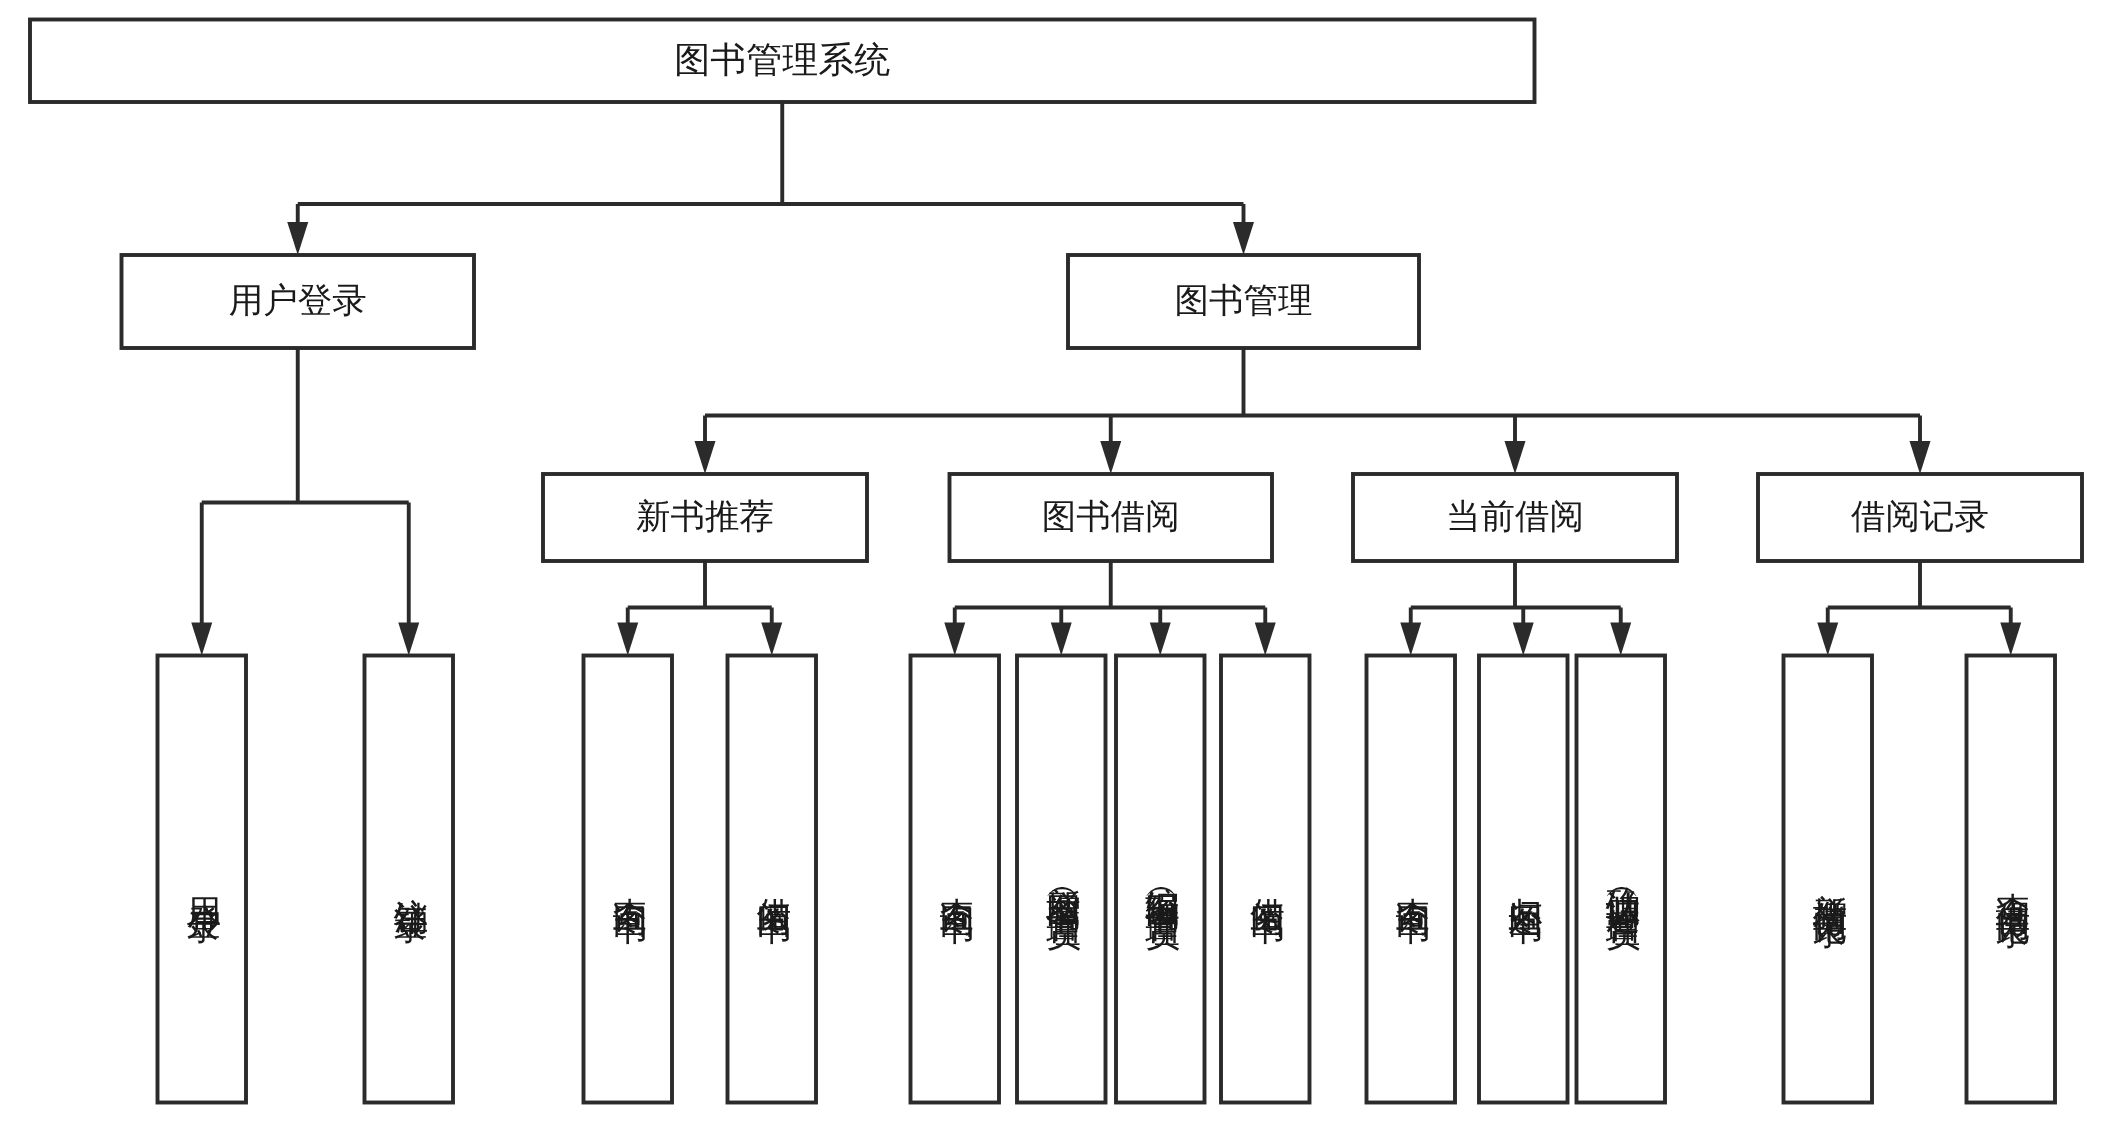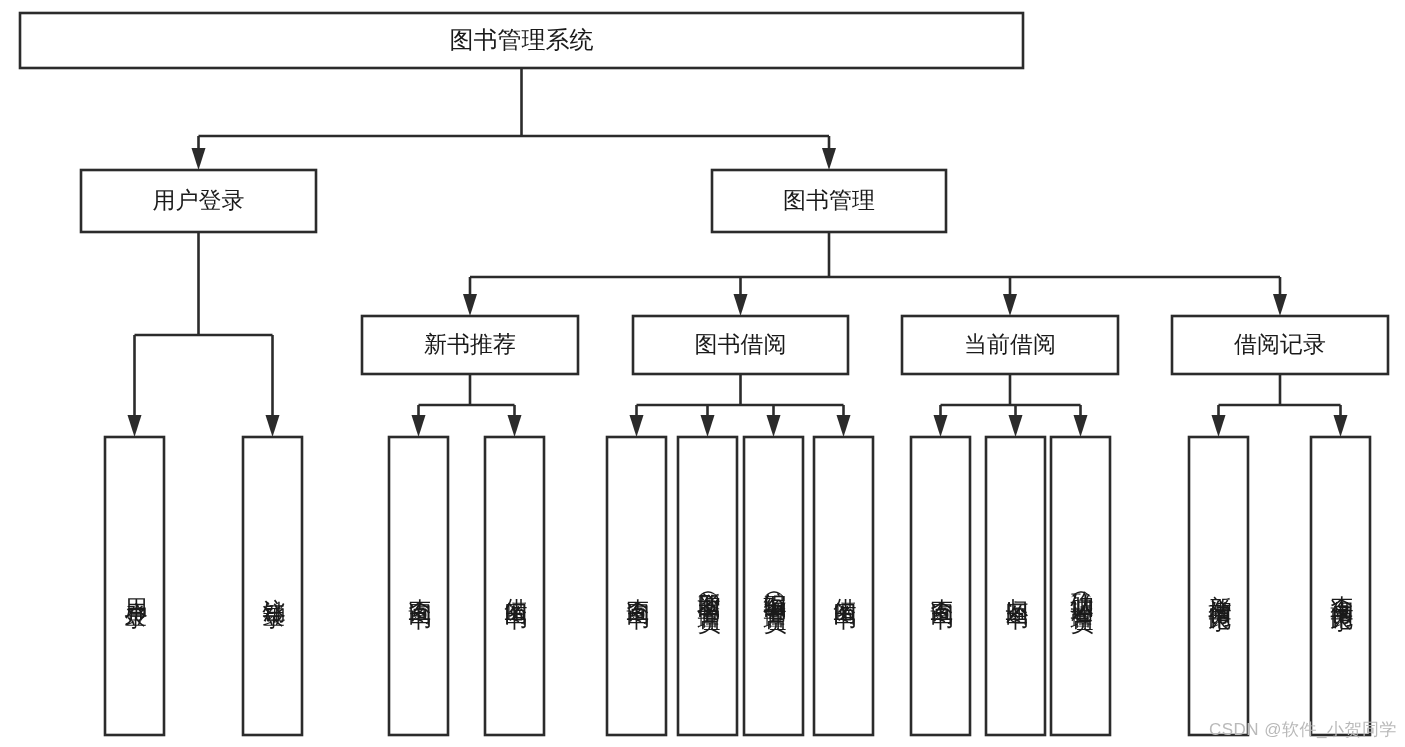--- a/index.html
+++ b/index.html
@@ -217,14 +217,13 @@
         <g>
           <rect x="1189" y="437" width="59" height="298" class="node-box"></rect>
           <text class="node-label node-label-vertical" x="1218.5" y="586" text-anchor="middle" dominant-baseline="central">新增借阅记录</text>
         </g>
         <g>
           <rect x="1311" y="437" width="59" height="298" class="node-box"></rect>
           <text class="node-label node-label-vertical" x="1340.5" y="586" text-anchor="middle" dominant-baseline="central">查询借阅记录</text>
         </g>
       </g>
     </svg>
-  <div class="watermark">CSDN @软件_小贺同学</div>
 </div>
 
 </body></html>

